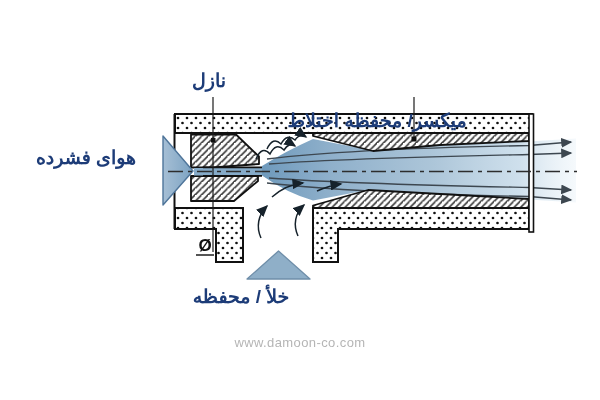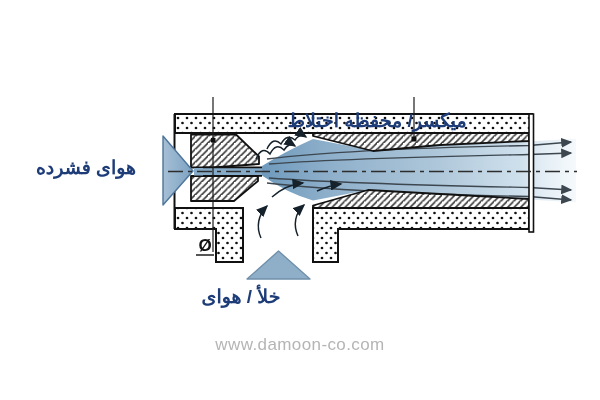--- a/index.html
+++ b/index.html
@@ -1,21 +1,21 @@
 <!DOCTYPE html>
 <html><head>
 <meta charset="utf-8">
 <style>
   html,body{margin:0;padding:0;}
   body{width:600px;height:400px;background:#ffffff;position:relative;overflow:hidden;
        font-family:"Liberation Sans", sans-serif;}
   .stage{position:absolute;left:0;top:0;width:600px;height:400px;}
   .lbl{position:absolute;color:#1d3c78;font-weight:bold;font-size:19px;line-height:1.15;
        text-align:center;white-space:nowrap;}
-  .watermark{position:absolute;color:#b5b5b5;font-weight:normal;font-size:17px;
+  .watermark{position:absolute;color:#b5b5b5;font-weight:normal;font-size:13px;
        letter-spacing:0.4px;text-align:center;white-space:nowrap;}
   svg{position:absolute;left:0;top:0;}
 </style>
 </head>
 <body>
 
 <div class="stage">
 
 <svg width="600" height="400" viewBox="0 0 600 400">
   <defs>
@@ -96,20 +96,21 @@
   </g>
   <rect x="211" y="138" width="4.5" height="4.5" fill="#111"></rect>
   <rect x="411.5" y="136.5" width="5" height="5" fill="#111"></rect>
 
   <text x="205" y="251" font-size="17" font-weight="bold" fill="#111" text-anchor="middle" font-family="Liberation Sans, sans-serif">Ø</text>
   <line x1="196" y1="255" x2="214" y2="255" stroke="#1c1c1c" stroke-width="1.5"></line>
 </svg>
 
 <div class="lbl" dir="rtl" style="left:272px;top:66px;width:210px;margin-top:44px;">میکسر/ محفظه اختلاط</div>
 
+<div class="lbl" dir="rtl" style="left:180px;top:70px;width:58px;">نازل</div>
 
-<div class="lbl" dir="rtl" style="left:12px;top:157px;width:148px;text-align:center;">هوای فشرده</div>
+<div class="lbl" dir="rtl" style="left:12px;top:147px;width:148px;text-align:center;">هوای فشرده</div>
 
-<div class="lbl" dir="rtl" style="left:178px;top:286px;width:126px;">خلأ / هوای</div>
+<div class="lbl" dir="rtl" style="left:178px;top:286px;width:126px;">خلأ / محفظه</div>
 
 <div class="watermark" style="left:200px;top:335px;width:200px;">www.damoon-co.com</div>
 
 </div>
 
 </body></html>

